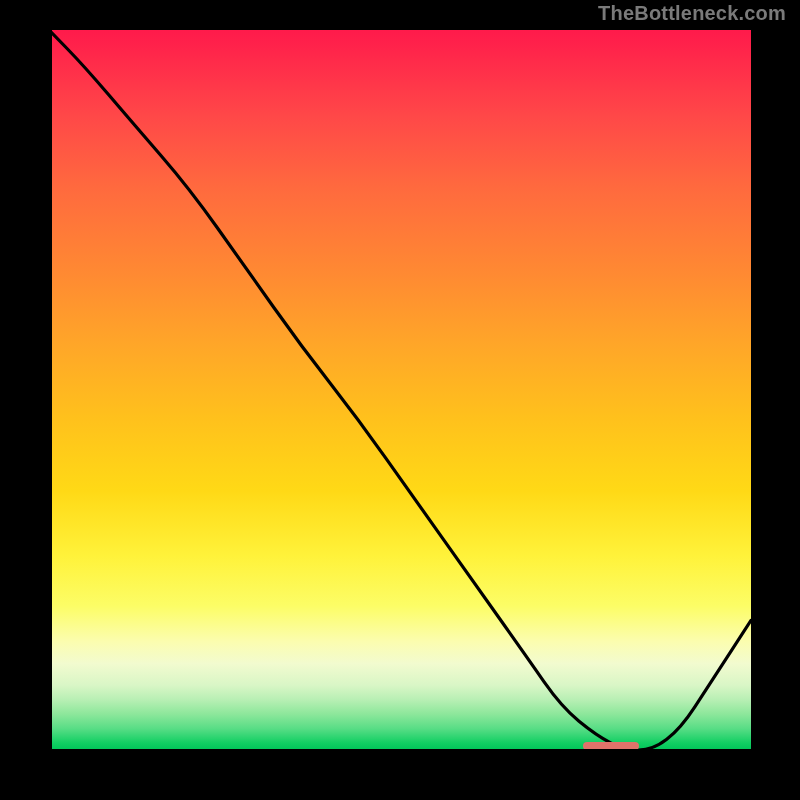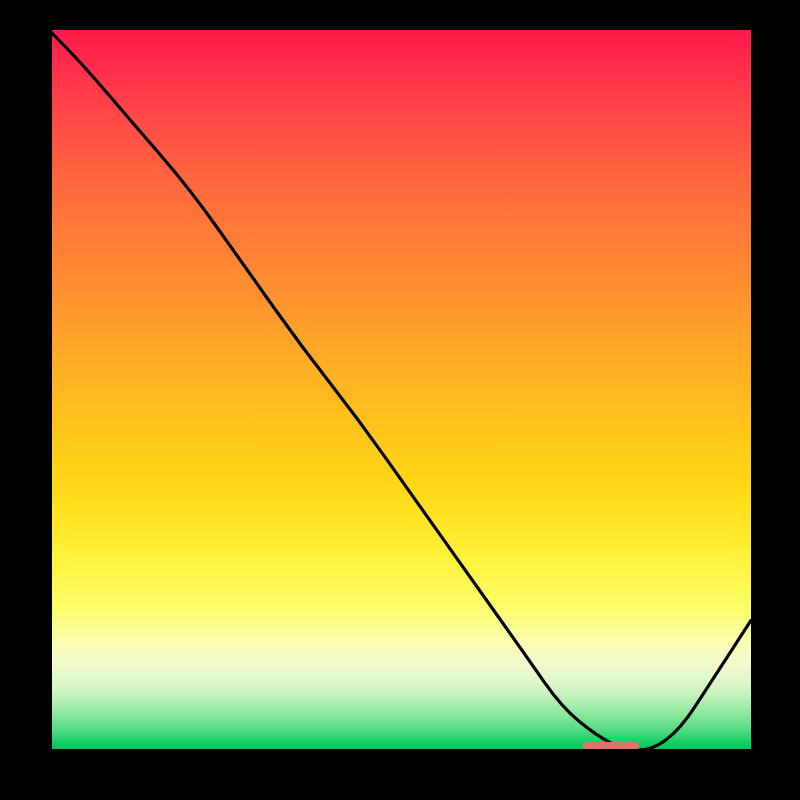--- a/index.html
+++ b/index.html
@@ -80,20 +80,21 @@
     position: absolute;
     height: 8px;
     background: #e0736a;
     border-radius: 4px;
   }
 </style>
 </head>
 <body>
 
 <div class="frame">
+  <div class="attribution">TheBottleneck.com</div>
 
   <div class="plot-area">
     <svg class="curve" viewBox="0 0 702 720" preserveAspectRatio="none">
       <path id="curve-path" d="M 0 0 Q 0 0 17.55 18 Q 35.1 36 59.67 64.80000000000001 Q 84.24 93.60000000000002 112.32 126 Q 140.4 158.39999999999998 168.48000000000002 197.99999999999997 Q 196.56000000000003 237.59999999999997 224.64000000000001 277.19999999999993 Q 252.72 316.79999999999995 280.8 352.79999999999995 Q 308.88 388.8 336.96000000000004 428.4 Q 365.04 468 393.12 507.6 Q 421.2 547.2 449.28 586.8 Q 477.36 626.4 494.91 651.5999999999999 Q 512.46 676.8 530.01 691.2 Q 547.5600000000001 705.6 561.6 712.8 Q 575.64 720 589.6800000000001 720 Q 603.72 720 617.76 709.2 Q 631.8000000000001 698.4 645.84 676.8 Q 659.88 655.2 680.94 622.8 T 702 590.4" fill="none" stroke="#000" stroke-width="3.2" stroke-linejoin="round" stroke-linecap="round"></path>
     </svg>
     <div id="marker" class="marker" style="left: 533.52px; width: 56.16px; top: 712.4px;"></div>
   </div>
 
   <div class="axis-left"></div>
   <div class="axis-bottom"></div>

